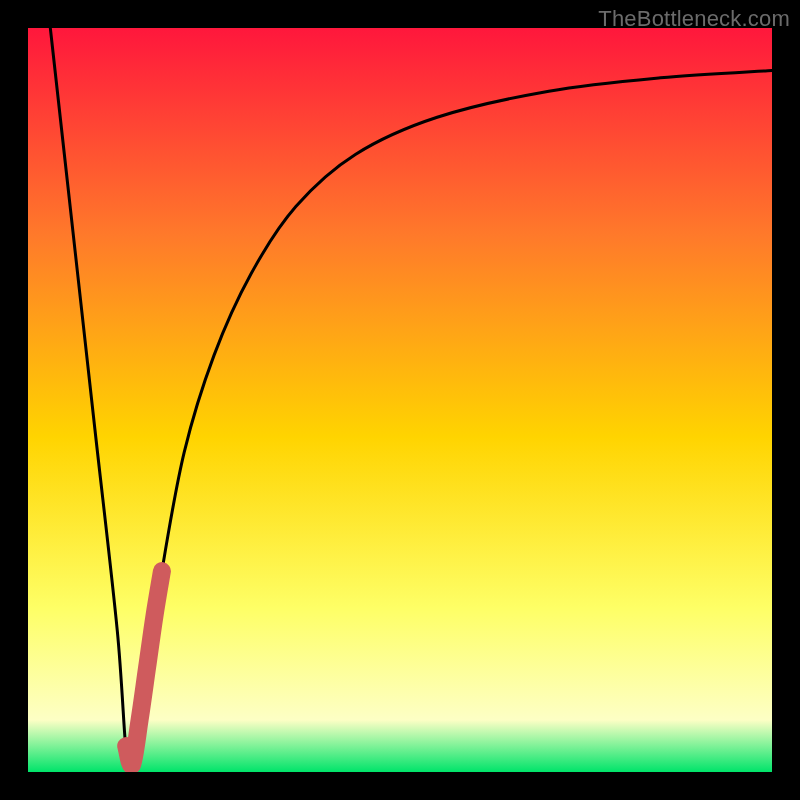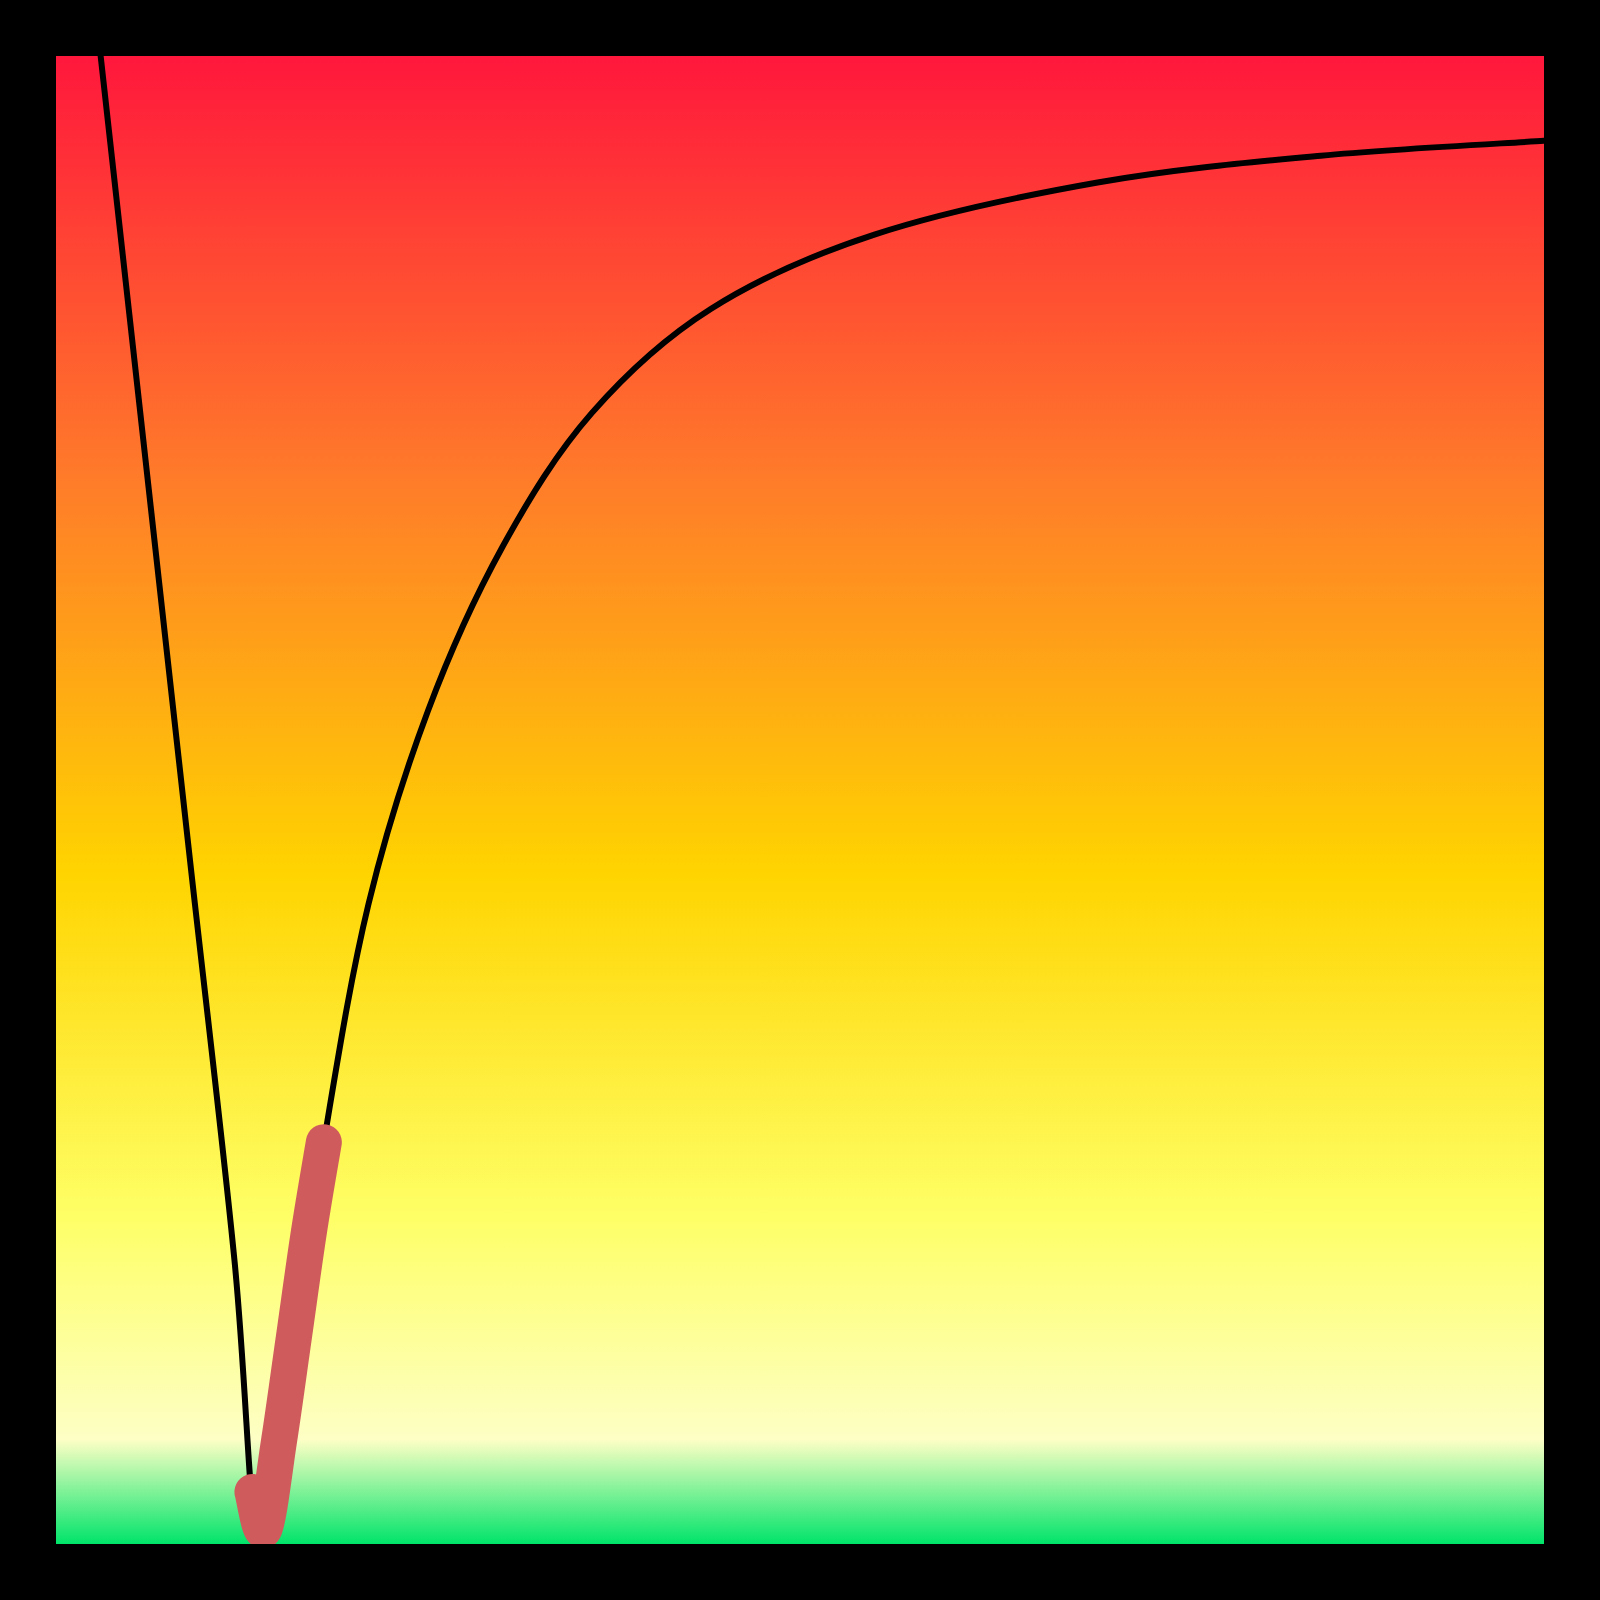--- a/index.html
+++ b/index.html
@@ -54,13 +54,14 @@
           <stop id="g4" offset="93%" stop-color="#fdffc5"></stop>
           <stop id="g5" offset="100%" stop-color="#00e46a"></stop>
         </linearGradient>
       </defs>
       <rect x="0" y="0" width="744" height="744" fill="url(#bg-grad)"></rect>
       <path id="curve-path" fill="none" stroke="#000000" stroke-width="3" stroke-linejoin="round" stroke-linecap="round" d="M 22.32 0 C 26.04 33.48, 37.2 133.92000000000002, 44.64 200.88 C 52.08 267.84, 59.519999999999996 334.8, 66.96 401.76 C 74.39999999999999 468.71999999999997, 83.7 545.6, 89.28 602.64 C 94.86 659.68, 96.72000000000001 729.12, 100.44000000000001 744 C 104.16000000000001 758.88, 106.02 725.4, 111.6 691.92 C 117.17999999999999 658.4399999999999, 126.47999999999999 587.76, 133.92 543.12 C 141.35999999999999 498.48, 147.55999999999997 460.03999999999996, 156.23999999999998 424.08 C 164.92 388.12, 174.84 357.11999999999995, 186 327.35999999999996 C 197.16 297.59999999999997, 209.56 270.32, 223.2 245.51999999999998 C 236.83999999999997 220.71999999999997, 250.47999999999996 198.39999999999995, 267.84 178.55999999999995 C 285.2 158.71999999999994, 303.8 141.36, 327.36 126.48000000000002 C 350.92 111.60000000000002, 376.96000000000004 99.81999999999998, 409.20000000000005 89.27999999999997 C 441.44000000000005 78.73999999999997, 483.59999999999997 69.812, 520.8 63.24000000000001 C 558 56.66800000000003, 595.1999999999999 53.32000000000007, 632.4 49.84800000000007 C 669.6 46.37600000000007, 725.4 43.648000000000025, 744 42.408000000000015"></path>
       <path id="highlight-path" fill="none" stroke="#cf5b5d" stroke-width="18" stroke-linecap="round" stroke-linejoin="round" d="M 98.208 717.96 C 99.2 721.0600000000001, 101.92800000000001 740.9, 104.16000000000001 736.56 C 106.39200000000001 732.2199999999999, 109.11999999999999 708.04, 111.6 691.92 C 114.08 675.8, 116.56 657.2, 119.04 639.84 C 121.52000000000001 622.48, 124 603.88, 126.48 587.76 C 128.96 571.64, 132.67999999999998 550.56, 133.92 543.12"></path>
     </svg>
   </div>
 
+  <div class="watermark">TheBottleneck.com</div>
 </div>
 
 </body></html>

